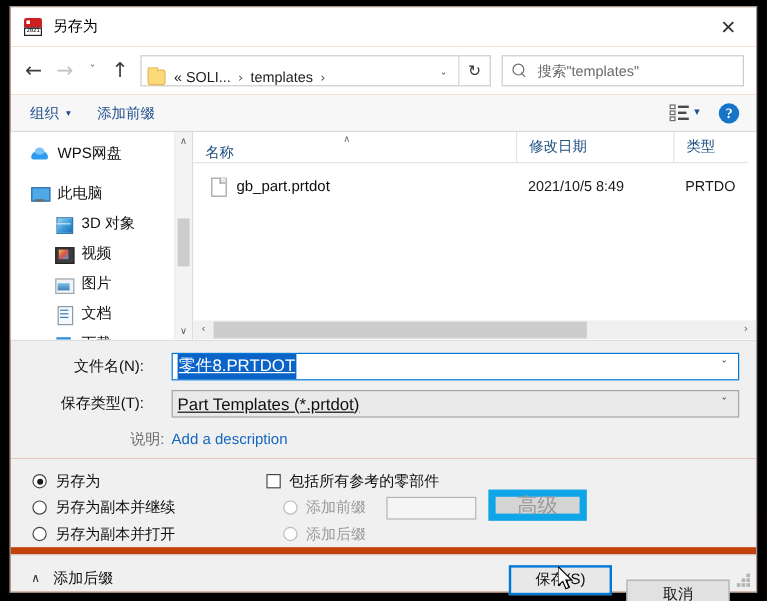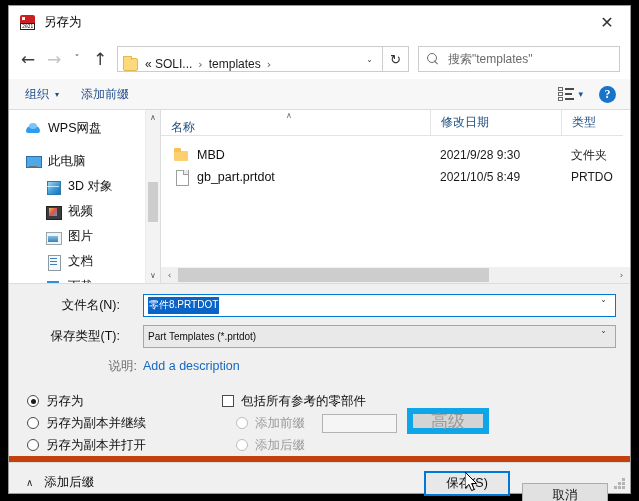--- a/index.html
+++ b/index.html
@@ -510,21 +510,21 @@
     margin-right: 14px;
     border: 1px solid #7a7a7a;
     background: #ffffff;
     display: flex;
     align-items: center;
     padding-left: 4px;
     position: relative;
   }
   .combo.focused { border: 1px solid #0078d7; }
   .combo.readonly { background: #e9e9e9; border: 1px solid #a6a6a6; }
-  .combo-val { font-size: 10px; color: #0f0f0f; }
+  .combo-val { font-size: 14px; color: #0f0f0f; text-decoration: underline; }
   .combo-val.sel {
     background: #0a64c8;
     color: #ffffff;
     padding: 1px 1px 2px 1px;
   }
   .combo-caret {
     margin-left: auto;
     padding-right: 9px;
     font-size: 10px;
     color: #3b3b3b;
@@ -766,28 +766,20 @@
         <div class="col col-date">
           <span>修改日期</span>
         </div>
         <div class="col col-type">
           <span>类型</span>
         </div>
       </div>
 
       <div style="height:8px"></div>
 
-      <div class="frow">
-        <div class="fcell-name">
-          <span class="fileicon ic-folder"></span>
-          <span>MBD</span>
-        </div>
-        <div class="fcell-date">2021/9/28 9:30</div>
-        <div class="fcell-type">文件夹</div>
-      </div>
 
       <div class="frow">
         <div class="fcell-name">
           <span class="fileicon ic-file"></span>
           <span>gb_part.prtdot</span>
         </div>
         <div class="fcell-date">2021/10/5 8:49</div>
         <div class="fcell-type">PRTDO</div>
       </div>
 

